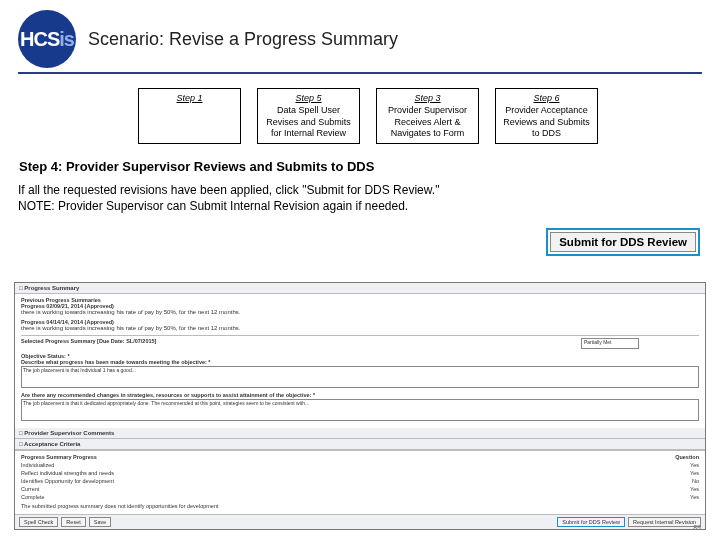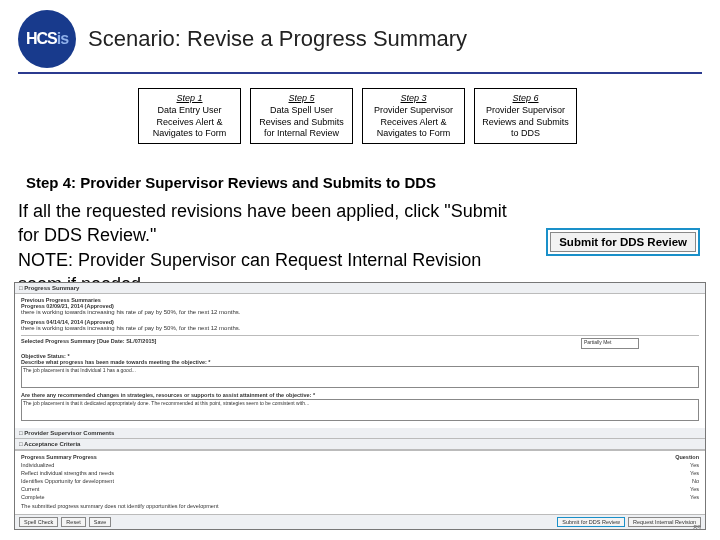--- a/index.html
+++ b/index.html
@@ -1,28 +1,28 @@
 <!DOCTYPE html>
 <html><head>
 <meta charset="utf-8">
 <style>
 html,body{margin:0;padding:0;font-family:Arial,Helvetica,sans-serif;background:#fff;color:#000}
 .page{width:720px;height:540px;position:relative;box-sizing:border-box;padding:10px 18px 0 18px}
 .header{display:flex;align-items:center;gap:12px;border-bottom:2px solid #2b3a8f;padding-bottom:4px;margin-bottom:14px}
 .logo{width:58px;height:58px;position:relative;flex:0 0 auto}
 .logo-circle{width:58px;height:58px;border-radius:50%;background:#183a8c;display:flex;align-items:center;justify-content:center}
-.logo-text{font-weight:bold;color:#fff;font-size:16px;letter-spacing:-1px}
+.logo-text{font-weight:bold;color:#fff;font-size:20px;letter-spacing:-1px}
 .logo-text .i{color:#8fb0ea}
 .logo-text .s{color:#fff}
-.title{font-size:22px;color:#222}
-.steps{display:flex;gap:9px;margin:0 0 30px 120px}
+.title{font-size:18px;color:#222}
+.steps{display:flex;gap:16px;margin:0 0 15px 120px}
 .step{border:1px solid #000;width:95px;padding:4px 3px;font-size:9px;text-align:center;line-height:1.25}
 .step .hd{font-style:italic;text-decoration:underline;display:block;margin-bottom:1px}
-.section-h{font-size:15px;font-weight:bold;margin:6px 0 8px 8px}
-.body-text{font-size:18px;line-height:1.35;max-width:510px}
+.section-h{font-size:13px;font-weight:bold;margin:6px 0 8px 1px}
+.body-text{font-size:12px;line-height:1.35;max-width:510px}
 .submit-box{position:absolute;right:20px;top:228px;border:2px solid #1a90c9;padding:2px}
 .submit-btn{background:#f2f2f2;border:1px solid #888;font-size:11.5px;font-weight:bold;padding:3px 8px}
 .form-shot{position:absolute;left:14px;right:14px;top:282px;bottom:10px;border:1px solid #777;background:#fff;font-size:6px;color:#333;overflow:hidden}
 .fs-bar{background:#eef0f3;border-bottom:1px solid #bbb;padding:2px 4px;font-weight:bold;font-size:6px}
 .fs-body{padding:3px 6px}
 .fs-block{margin-bottom:4px}
 .fs-lbl{font-weight:bold;font-size:5.5px}
 .fs-ta{border:1px solid #888;height:20px;background:#fff;margin-top:1px}
 .fs-sel{border:1px solid #888;width:56px;height:9px;background:#fff;float:right;margin-right:60px}
 .fs-foot{position:absolute;left:0;right:0;bottom:0}
@@ -41,30 +41,30 @@
   <div class="header">
     <div class="logo">
       <div class="logo-circle">
         <span class="logo-text"><span>HC</span><span class="s">S</span><span class="i">is</span></span>
       </div>
     </div>
     <div class="title">Scenario: Revise a Progress Summary</div>
   </div>
 
   <div class="steps">
-    <div class="step"><span class="hd">Step 1</span><span>Data Entry User Receives Alert &amp; Navigates to Form</span></div>
+    <div class="step"><span class="hd">Step 1</span></div>
     <div class="step"><span class="hd">Step 5</span><span>Data Spell User Revises and Submits for Internal Review</span></div>
     <div class="step"><span class="hd">Step 3</span><span>Provider Supervisor Receives Alert &amp; Navigates to Form</span></div>
-    <div class="step"><span class="hd">Step 6</span><span>Provider Supervisor Reviews and Submits to DDS</span></div>
+    <div class="step"><span class="hd">Step 6</span><span>Provider Acceptance Reviews and Submits to DDS</span></div>
   </div>
 
   <div class="section-h">Step 4: Provider Supervisor Reviews and Submits to DDS</div>
   <div class="body-text">
     <span>If all the requested revisions have been applied, click "Submit for DDS Review."</span><br>
-    <span>NOTE: Provider Supervisor can Request Internal Revision seem if needed.</span>
+    <span>NOTE: Provider Supervisor can Submit Internal Revision again if needed.</span>
   </div>
 
   <div class="submit-box">
     <button class="submit-btn">Submit for DDS Review</button>
   </div>
 
   <div class="form-shot">
     <div class="fs-bar">□ Progress Summary</div>
     <div class="fs-body">
       <div class="fs-lbl">Previous Progress Summaries</div>

